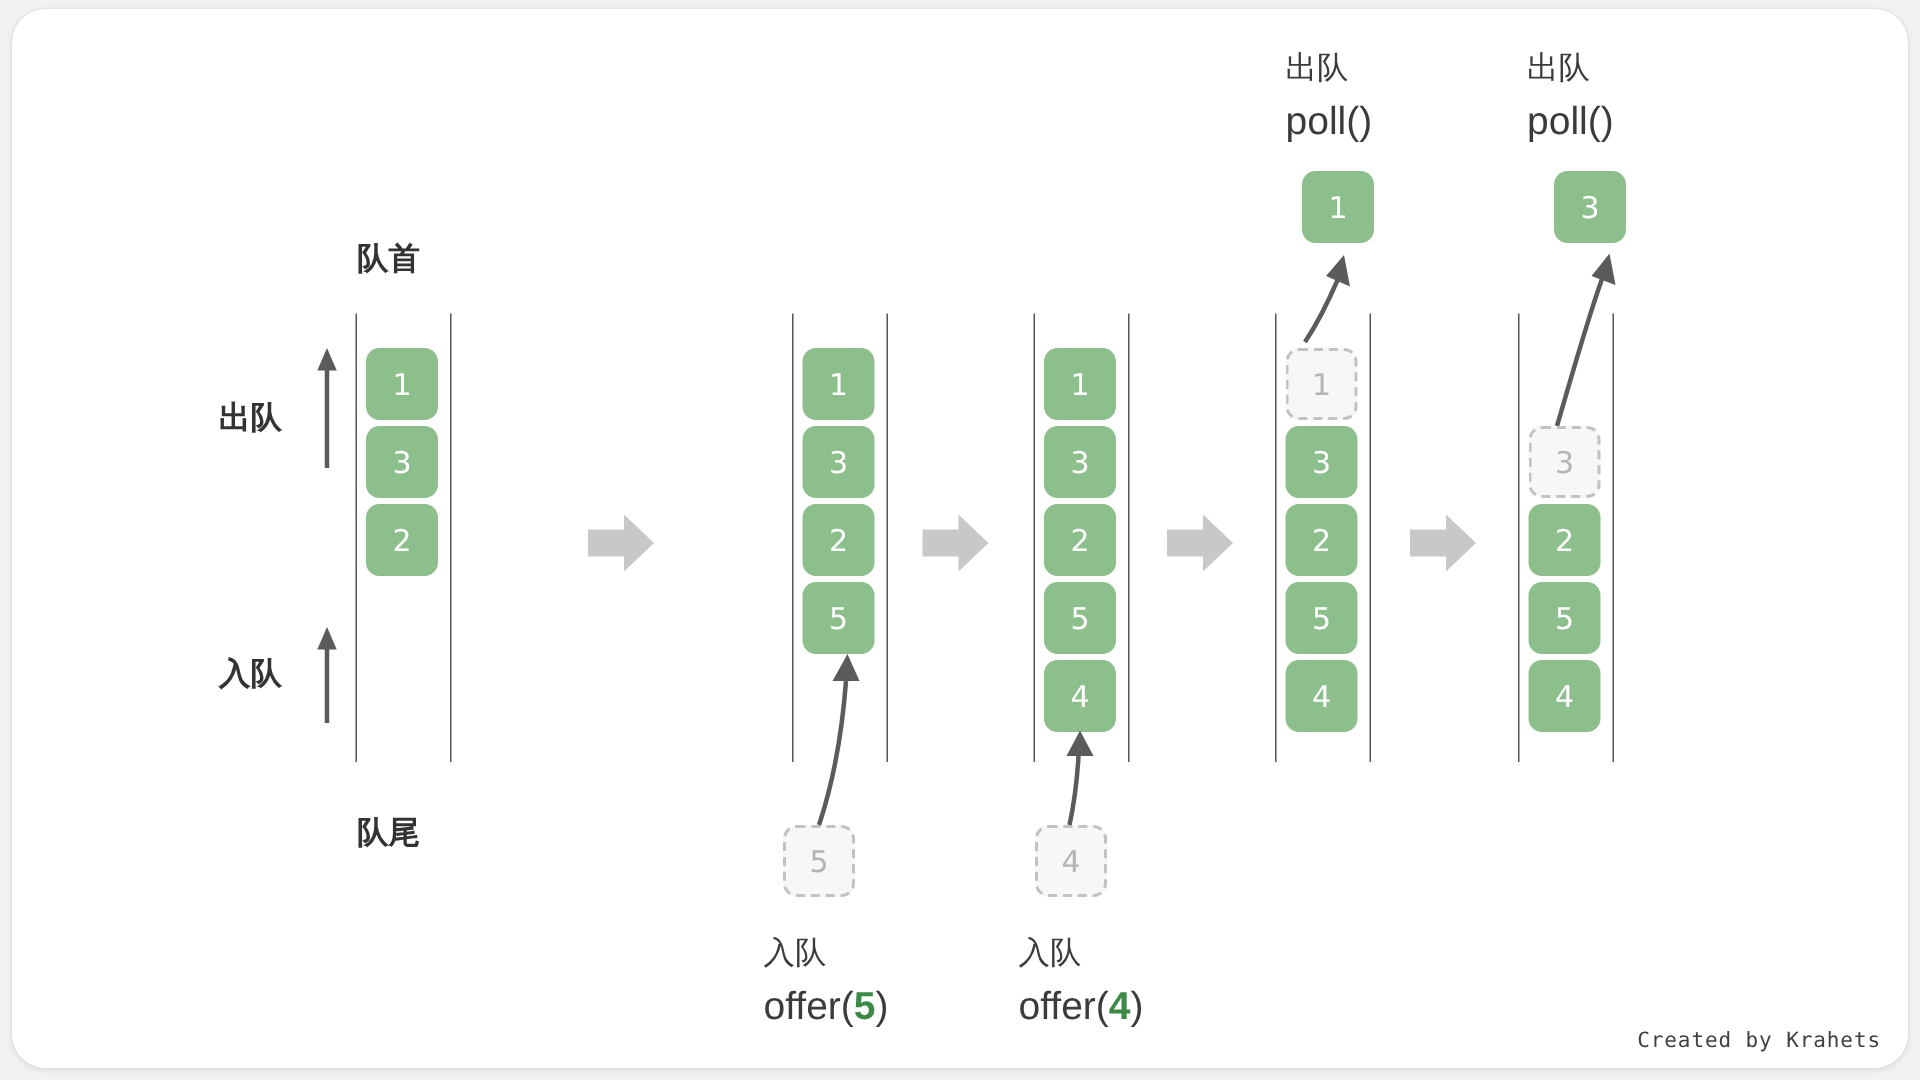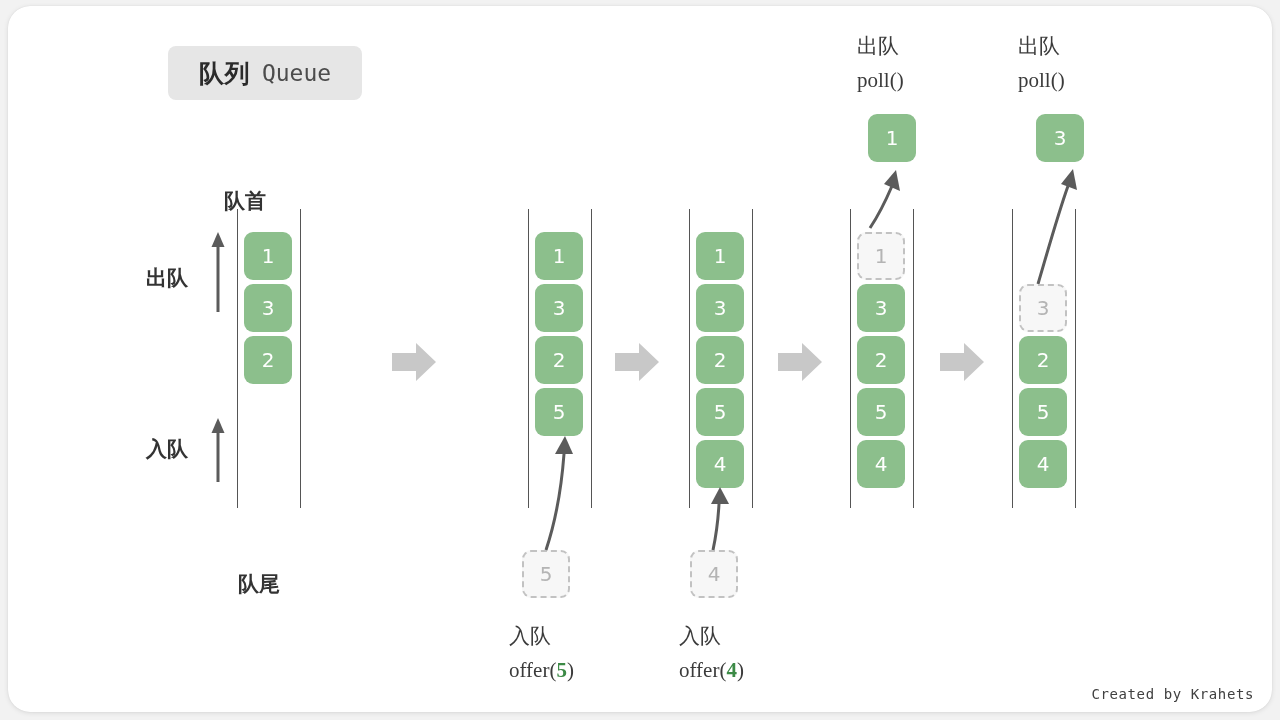--- a/index.html
+++ b/index.html
@@ -50,22 +50,22 @@
     font-size: 21px; font-weight: bold; color: #333333;
     white-space: nowrap;
   }
   .op-label {
     position: absolute;
     font-size: 21px; color: #3b3b3b;
     white-space: nowrap;
     line-height: 35px;
   }
   .op-label .mono {
-    font-family: Liberation Serif, serif;
-    font-size: 21px; color: #3b3b3b;
+    font-family: Liberation Sans, sans-serif;
+    font-size: 26px; color: #3b3b3b;
   }
   .op-label .mono b { color: #3c8a46; font-weight: bold; }
 
   
   .rail {
     position: absolute;
     width: 1px;
     background: #555555;
   }
 
@@ -101,28 +101,24 @@
     white-space: nowrap;
   }
   svg { overflow: visible; }
 </style>
 </head>
 <body>
 
 <div id="card">
 <div id="stage">
 
-  <div id="title-pill">
-    <span class="cn">队列</span>
-    <span class="en">Queue</span>
-  </div>
-
-  <div>
-    <div class="cn-bold" style="left:224px; top:158px;margin-top:29px;">队首</div>
-    <div class="cn-bold" style="left:238px; top:570px;">队尾</div>
+
+  <div>
+    <div class="cn-bold" style="left:238px; top:158px;">队首</div>
+    <div class="cn-bold" style="left:238px; top:541px;">队尾</div>
 
     <div class="cn-bold" style="left:146px; top:264px;">出队</div>
     <div class="cn-bold" style="left:146px; top:435px;">入队</div>
 
     <svg style="position:absolute;left:206px;top:228px;" width="24" height="86">
       <line x1="12" y1="84" x2="12" y2="16" stroke="#5b5b5b" stroke-width="3"></line>
       <polygon points="12,4 5.5,19 18.5,19" fill="#5b5b5b"></polygon>
     </svg>
     <svg style="position:absolute;left:206px;top:414px;" width="24" height="72">
       <line x1="12" y1="68" x2="12" y2="16" stroke="#5b5b5b" stroke-width="3"></line>

